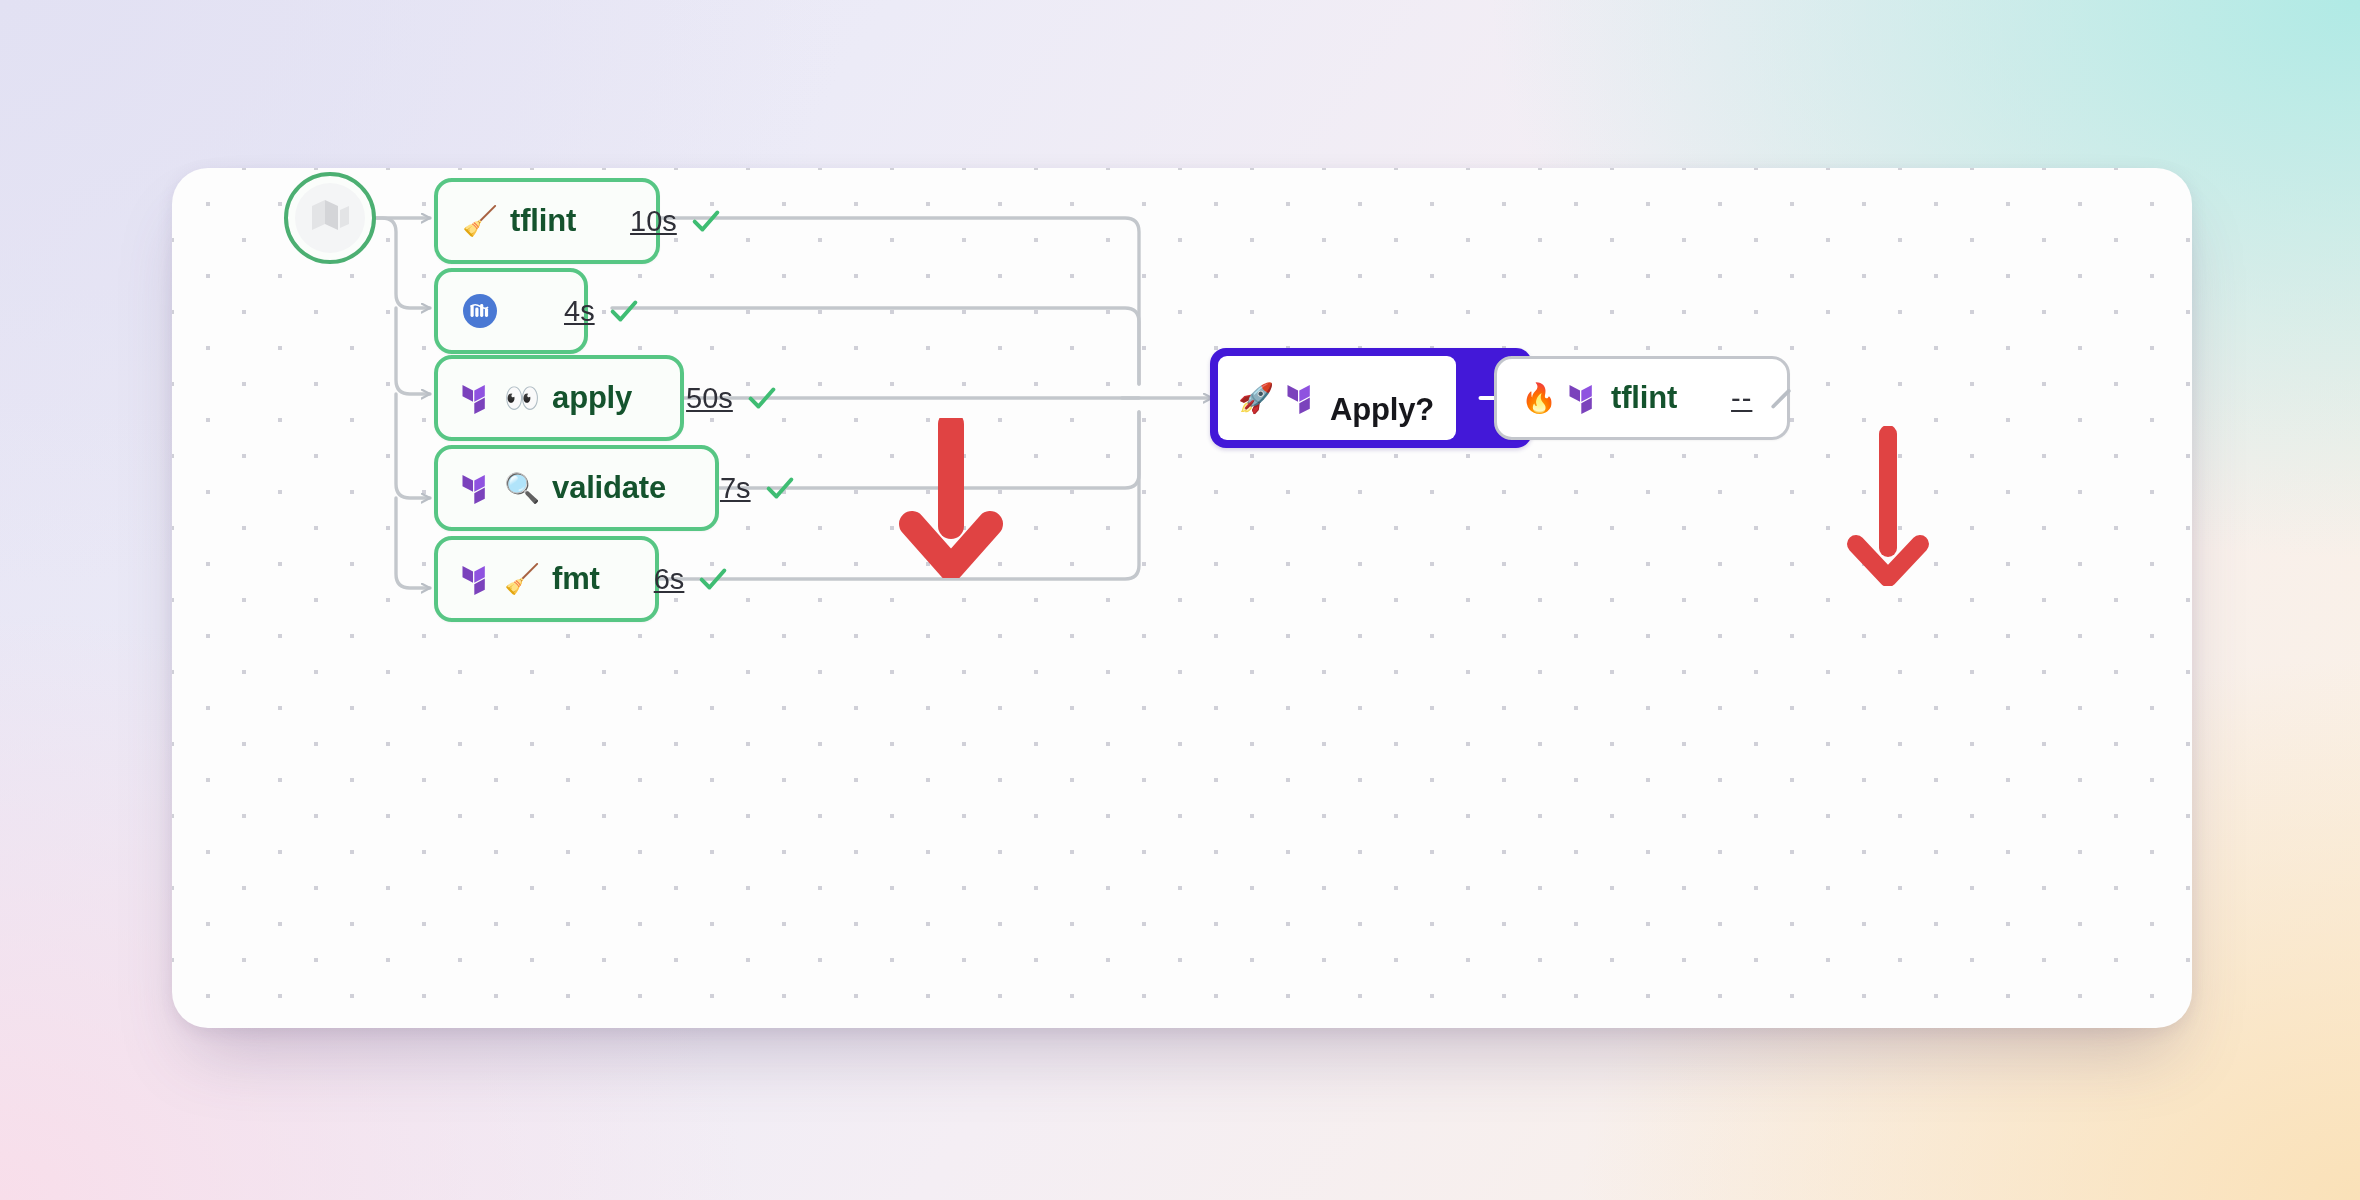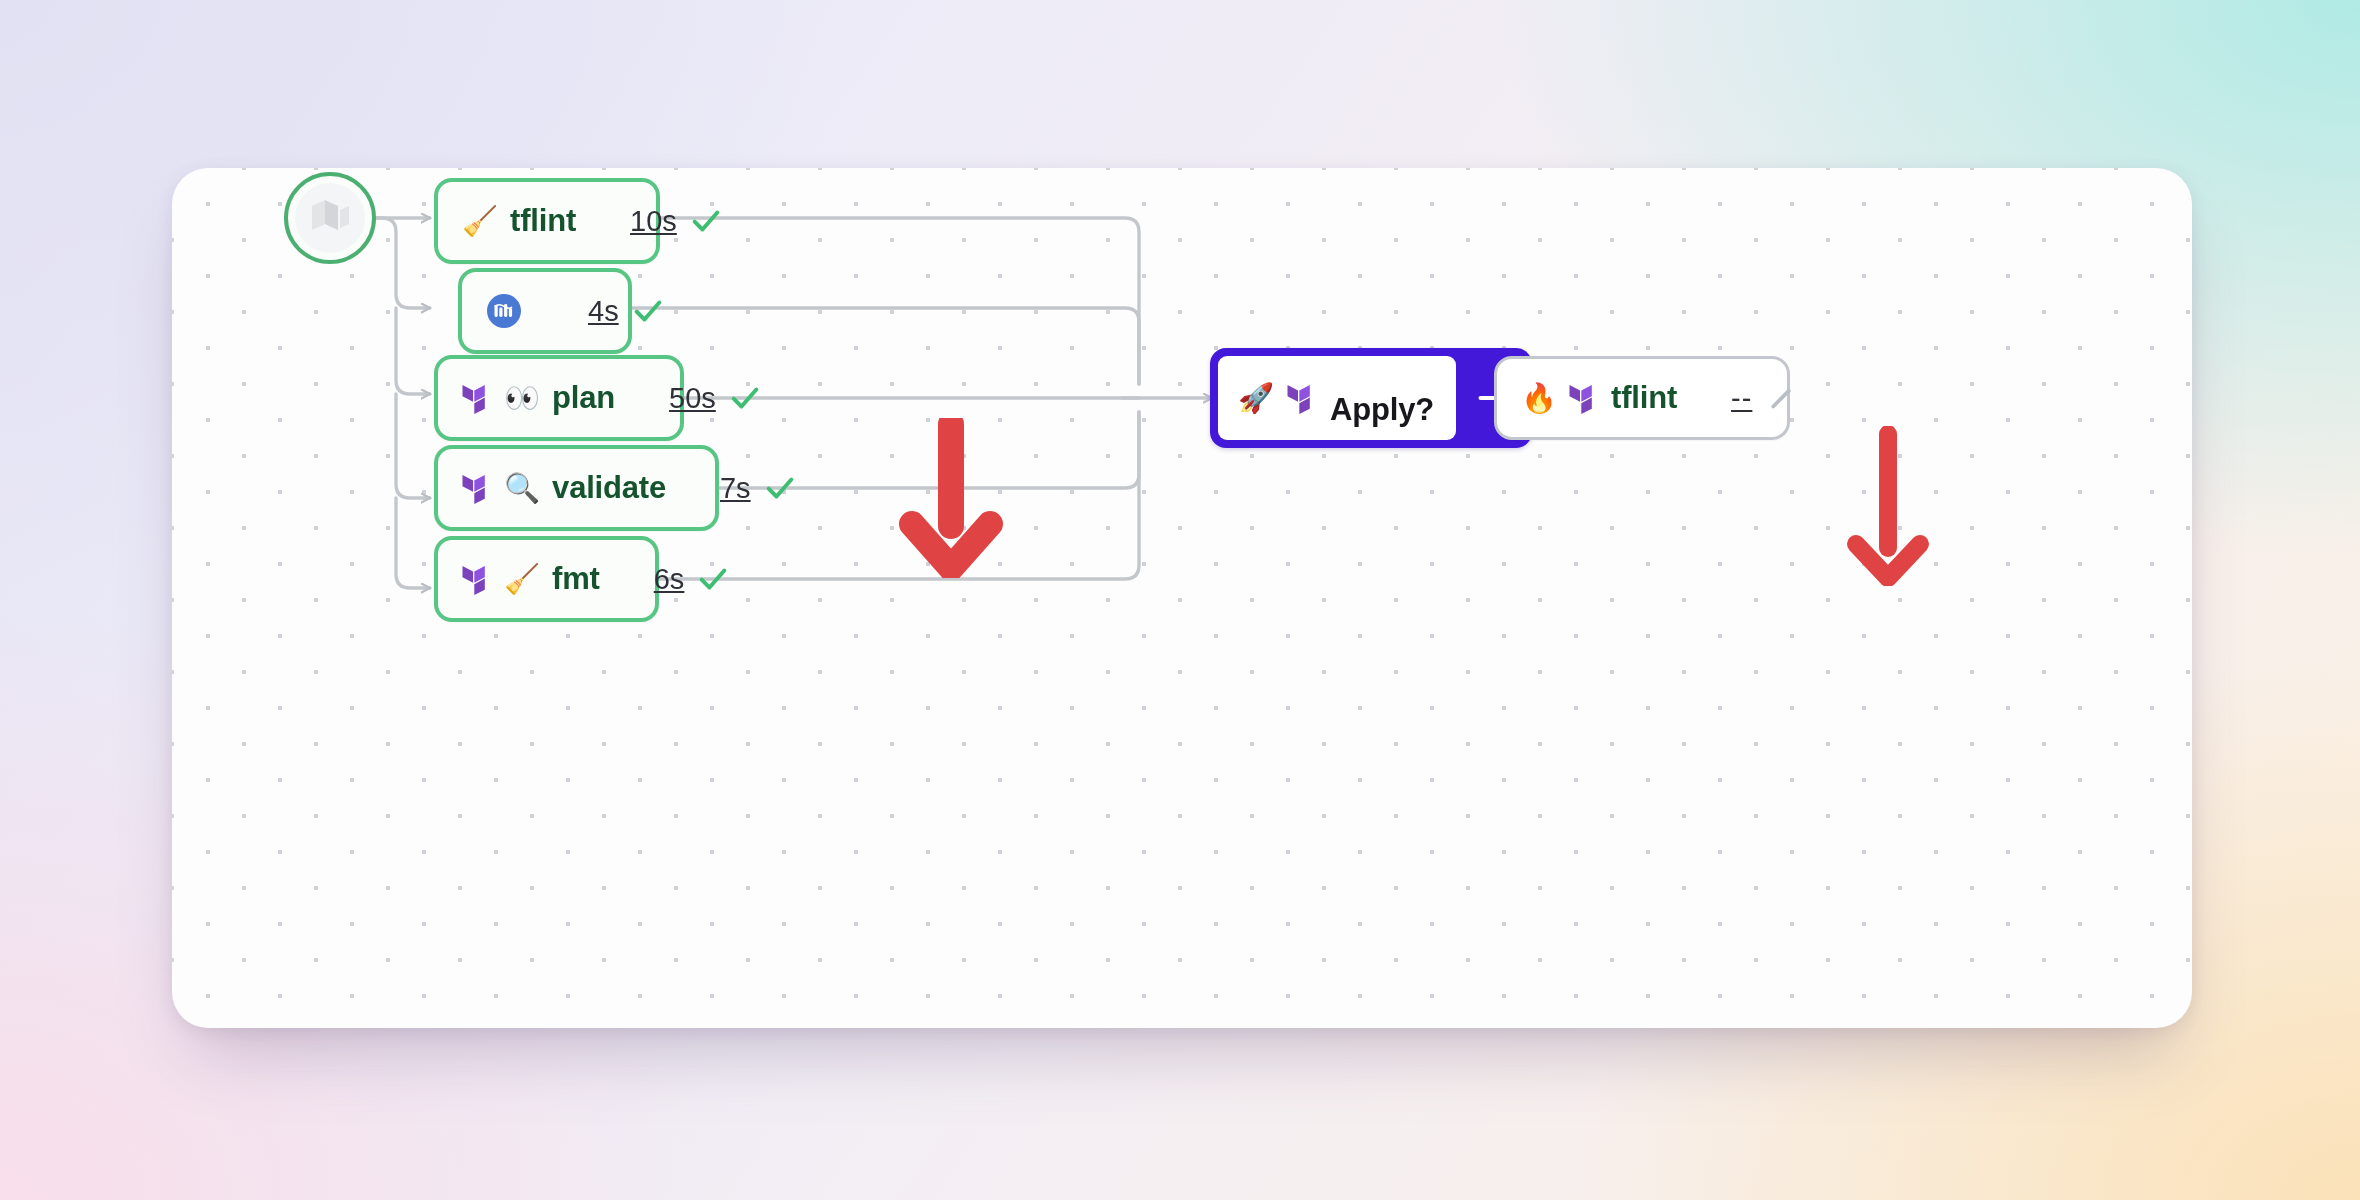--- a/index.html
+++ b/index.html
@@ -147,21 +147,21 @@
       <div class="node" style="left:262px; top:10px; width:226px;">
         <span class="emoji">🧹</span>
         <span class="lbl">tflint</span>
         <span class="spacer"></span>
         <span class="dur">10s</span>
         <svg class="check" viewBox="0 0 24 24" fill="none" stroke="#3fbd73" stroke-width="2.8" stroke-linecap="round" stroke-linejoin="round">
             <path d="M4,12.5 L9.5,18 L20,6"></path>
           </svg>
       </div>
 
-      <div class="node" style="left:262px; top:100px; width:174px;margin-left:24px;">
+      <div class="node" style="left:262px; top:100px; width:154px;">
         <svg style="width:36px;height:36px;flex:none;" viewBox="0 0 36 36" xmlns="http://www.w3.org/2000/svg">
           <circle cx="18" cy="18" r="17" fill="#4a79d4"></circle>
           <g fill="#ffffff">
             <rect x="8.5" y="12" width="3.2" height="12" rx="1.4"></rect>
             <rect x="13.3" y="14.5" width="3.2" height="9.5" rx="1.4"></rect>
             <rect x="18.1" y="11" width="3.2" height="13" rx="1.4"></rect>
             <rect x="22.9" y="15" width="3.2" height="9" rx="1.4"></rect>
             <path d="M8.5,13.4 q4.8,-3.4 9.6,0 q4.8,3.4 8.0,0.6" stroke="#ffffff" stroke-width="1.6" fill="none"></path>
           </g>
         </svg>
@@ -173,21 +173,21 @@
           </svg>
       </div>
 
       <div class="node" style="left:262px; top:187px; width:250px;">
         <svg class="tf-logo" viewBox="0 0 30 32" xmlns="http://www.w3.org/2000/svg">
           <path d="M0.5,3 L11,8.6 L11,19.8 L0.5,14.2 Z" fill="#7b42bc"></path>
           <path d="M12.3,8.6 L22.8,3 L22.8,14.2 L12.3,19.8 Z" fill="#8f52e0"></path>
           <path d="M12.3,21.2 L22.8,15.6 L22.8,26.8 L12.3,32 Z" fill="#7b42bc"></path>
         </svg>
         <span class="emoji">👀</span>
-        <span class="lbl">plan</span>
+        <span class="lbl">apply</span>
         <span class="spacer"></span>
         <span class="dur">50s</span>
         <svg class="check" viewBox="0 0 24 24" fill="none" stroke="#3fbd73" stroke-width="2.8" stroke-linecap="round" stroke-linejoin="round">
             <path d="M4,12.5 L9.5,18 L20,6"></path>
           </svg>
       </div>
 
       <div class="node" style="left:262px; top:277px; width:285px;">
         <svg class="tf-logo" viewBox="0 0 30 32" xmlns="http://www.w3.org/2000/svg">
           <path d="M0.5,3 L11,8.6 L11,19.8 L0.5,14.2 Z" fill="#7b42bc"></path>

